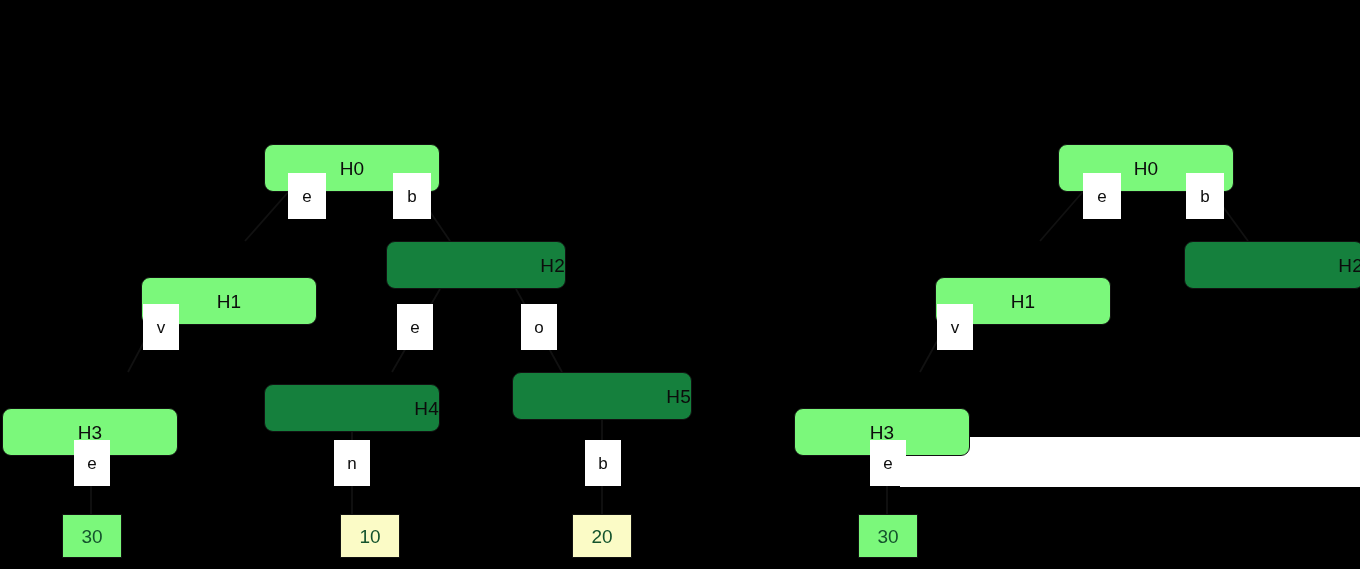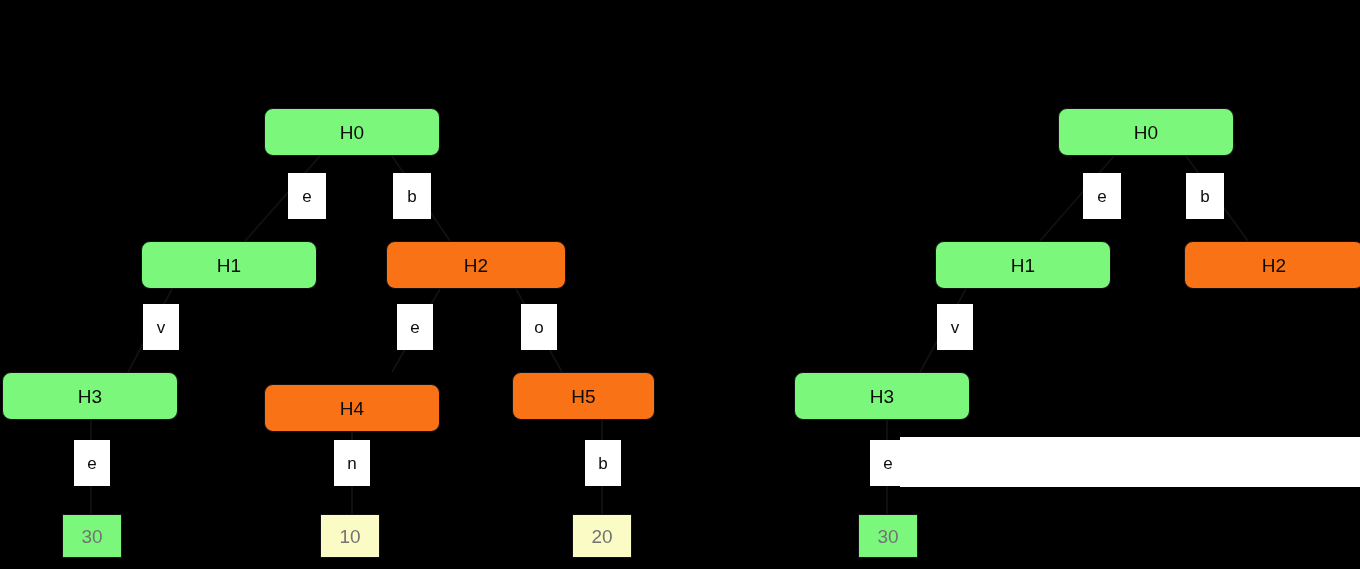--- a/index.html
+++ b/index.html
@@ -18,31 +18,31 @@
     display:flex;align-items:center;justify-content:center;
     border:1.5px solid #111;
     border-radius:9px;
     font-size:19px;
     color:#0c0c0c;
     letter-spacing:.2px;
     line-height:1;
     white-space:nowrap;
     z-index:3;
   }
-  .node.green{background:#7bf87b;}
-  .node.yellow{background:#f97316;}
+  .node.green{background:#7bf87b;margin-top:36px;}
+  .node.yellow{background:#15803d;justify-content:flex-end;}
 
   .leaf{
     position:absolute;
     box-sizing:border-box;
     display:flex;align-items:center;justify-content:center;
     border:1.2px solid #111;
     border-radius:0;
     font-size:19px;
-    color:#737373;
+    color:#14532d;
     line-height:1;
     z-index:3;
   }
   .leaf.green{background:#7bf87b;}
   .leaf.yellow{background:#fbfbc6;}
 
   .elabel{
     position:absolute;
     box-sizing:border-box;
     background:#ffffff;
@@ -89,27 +89,27 @@
       </div>
       <div class="node yellow" style="left: 386px; top: 241px; width: 180px; height: 48px;">
         <span>H2</span>
       </div>
       <div class="node green" style="left: 2px; top: 372px; width: 176px; height: 48px;">
         <span>H3</span>
       </div>
       <div class="node yellow" style="left: 264px; top: 384px; width: 176px; height: 48px;">
         <span>H4</span>
       </div>
-      <div class="node yellow" style="left: 512px; top: 372px; width: 143px; height: 48px;">
+      <div class="node yellow" style="left: 512px; top: 372px; width: 180px; height: 48px;">
         <span>H5</span>
       </div>
       <div class="leaf green" style="left: 62px; top: 514px; width: 60px; height: 44px;">
         <span>30</span>
       </div>
-      <div class="leaf yellow" style="left: 320px; top: 514px; width: 60px; height: 44px;">
+      <div class="leaf yellow" style="left: 340px; top: 514px; width: 60px; height: 44px;">
         <span>10</span>
       </div>
       <div class="leaf yellow" style="left: 572px; top: 514px; width: 60px; height: 44px; align-items: center;">
         <span>20</span>
       </div>
       <div class="node green" style="left: 1058px; top: 108px; width: 176px; height: 48px;">
         <span>H0</span>
       </div>
       <div class="node green" style="left: 935px; top: 241px; width: 176px; height: 48px;">
         <span>H1</span>

